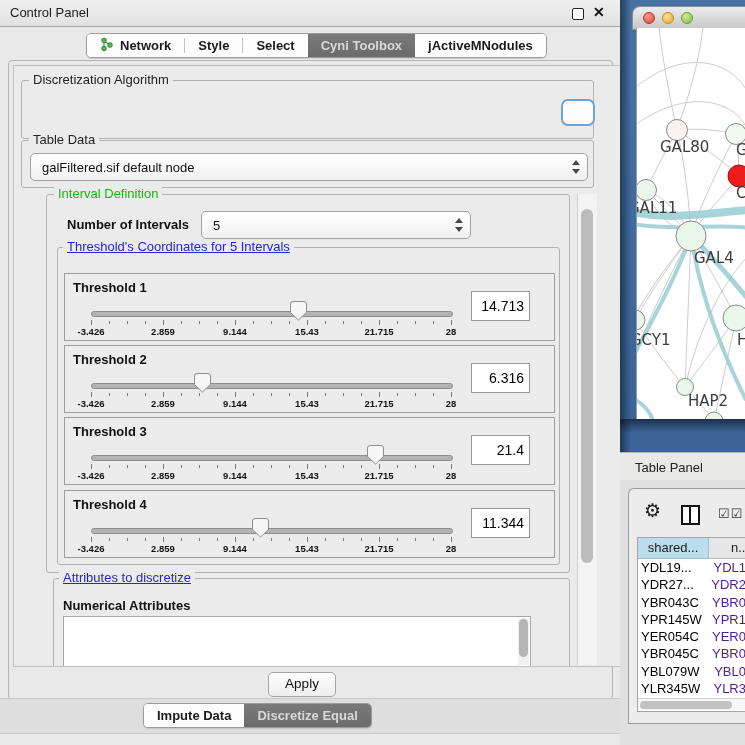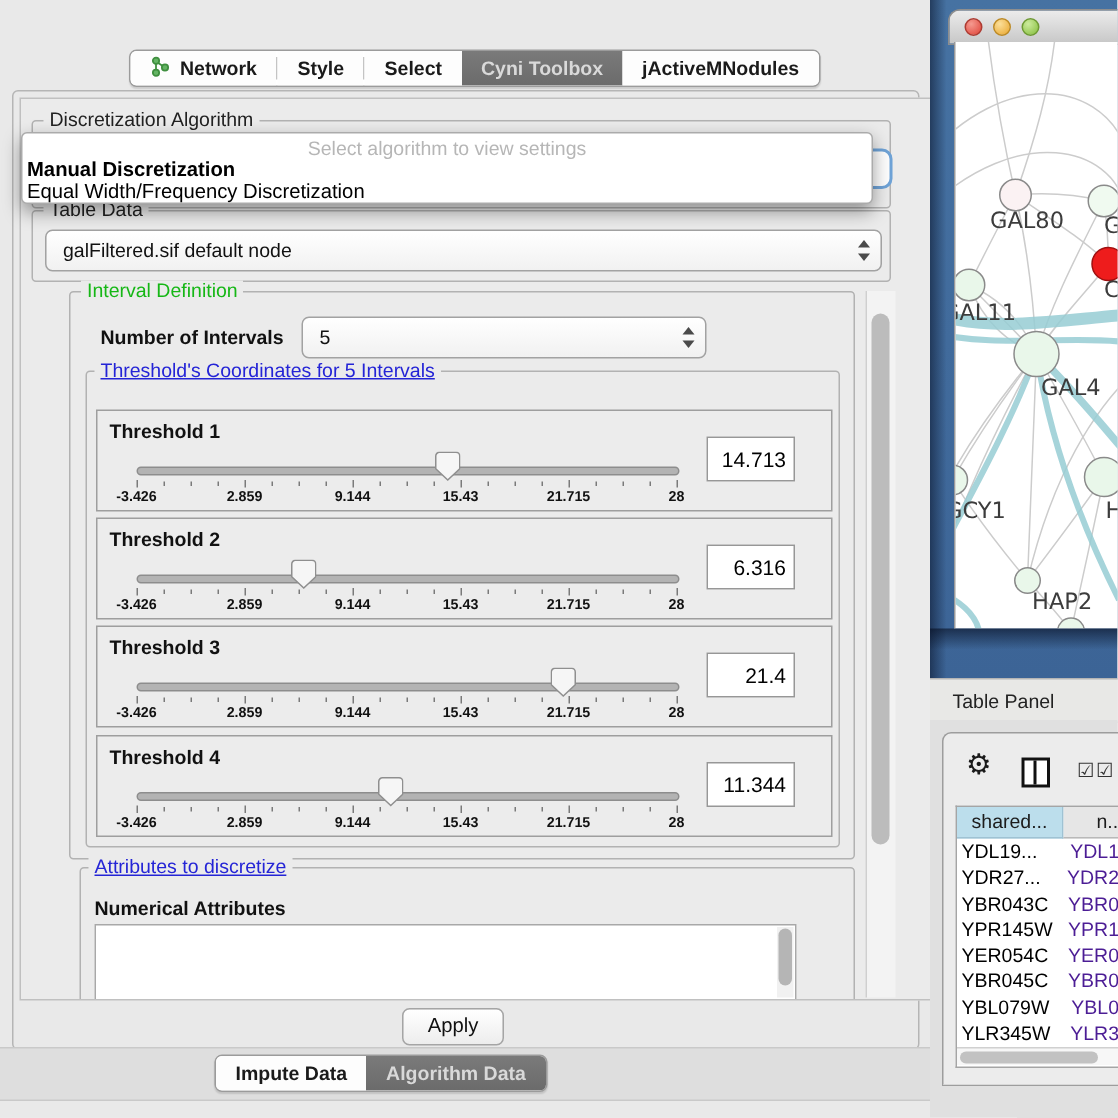--- a/index.html
+++ b/index.html
@@ -139,20 +139,25 @@
   .hsb{position:absolute;left:0;bottom:1px;width:100%;height:11px;background:#f7f7f7;border-top:1px solid #d0d0d0;}
   .hsb .th{position:absolute;left:2px;top:1.5px;width:92px;height:8px;background:#c2c2c2;border-radius:4px;}
 
   svg text{font-family:"DejaVu Sans",sans-serif;}
 </style>
 </head>
 <body>
 
 <div class="abs left-window">
 
+  <div class="abs titlebar">
+    <div class="abs title">Control Panel</div>
+    <div class="abs float-icon"></div>
+    <div class="abs close-icon">✕</div>
+  </div>
 
   <div class="abs top-tabbar seg">
     <div class="s">
       <span class="neticon">
         <svg width="14" height="15" viewBox="0 0 14 15">
           <g stroke="#3f8f3f" stroke-width="1.2" fill="#64b464">
             <line x1="4" y1="4" x2="4" y2="11"></line>
               <line x1="4" y1="4" x2="10" y2="8"></line>
             <circle cx="4" cy="3.5" r="2.1"></circle>
               <circle cx="4" cy="11.5" r="2.1"></circle>
@@ -380,35 +385,30 @@
     <div class="group" style="left:39px;top:512px;width:515px;height:180px;"></div>
     <div class="gtitle blue" style="left:45px;top:505px;">Attributes to discretize</div>
     <div class="attr-sub">Numerical Attributes</div>
     <div class="alist">
       <div class="alist-sb">
           <div class="th"></div>
         </div>
     </div>
   </div>
 
-  <div class="abs popup">
-    <div class="ph">Select algorithm to view settings</div>
-    <div class="op1">Manual Discretization</div>
-    <div class="op2">Equal Width/Frequency Discretization</div>
-  </div>
 
   <div class="abs apply-btn">Apply</div>
 
   <div class="abs bottom-strip"></div>
   <div class="abs bottom-tabbar seg">
     <div class="s">
         <span>Impute Data</span>
       </div>
     <div class="s sel">
-        <span>Algorithm Data</span>
+        <span>Discretize Equal</span>
       </div>
   </div>
 </div>
 
 <div class="abs desktop"></div>
 
 <div class="abs net-titlebar">
   <span class="light red"></span>
   <span class="light yellow"></span>
   <span class="light green"></span>

